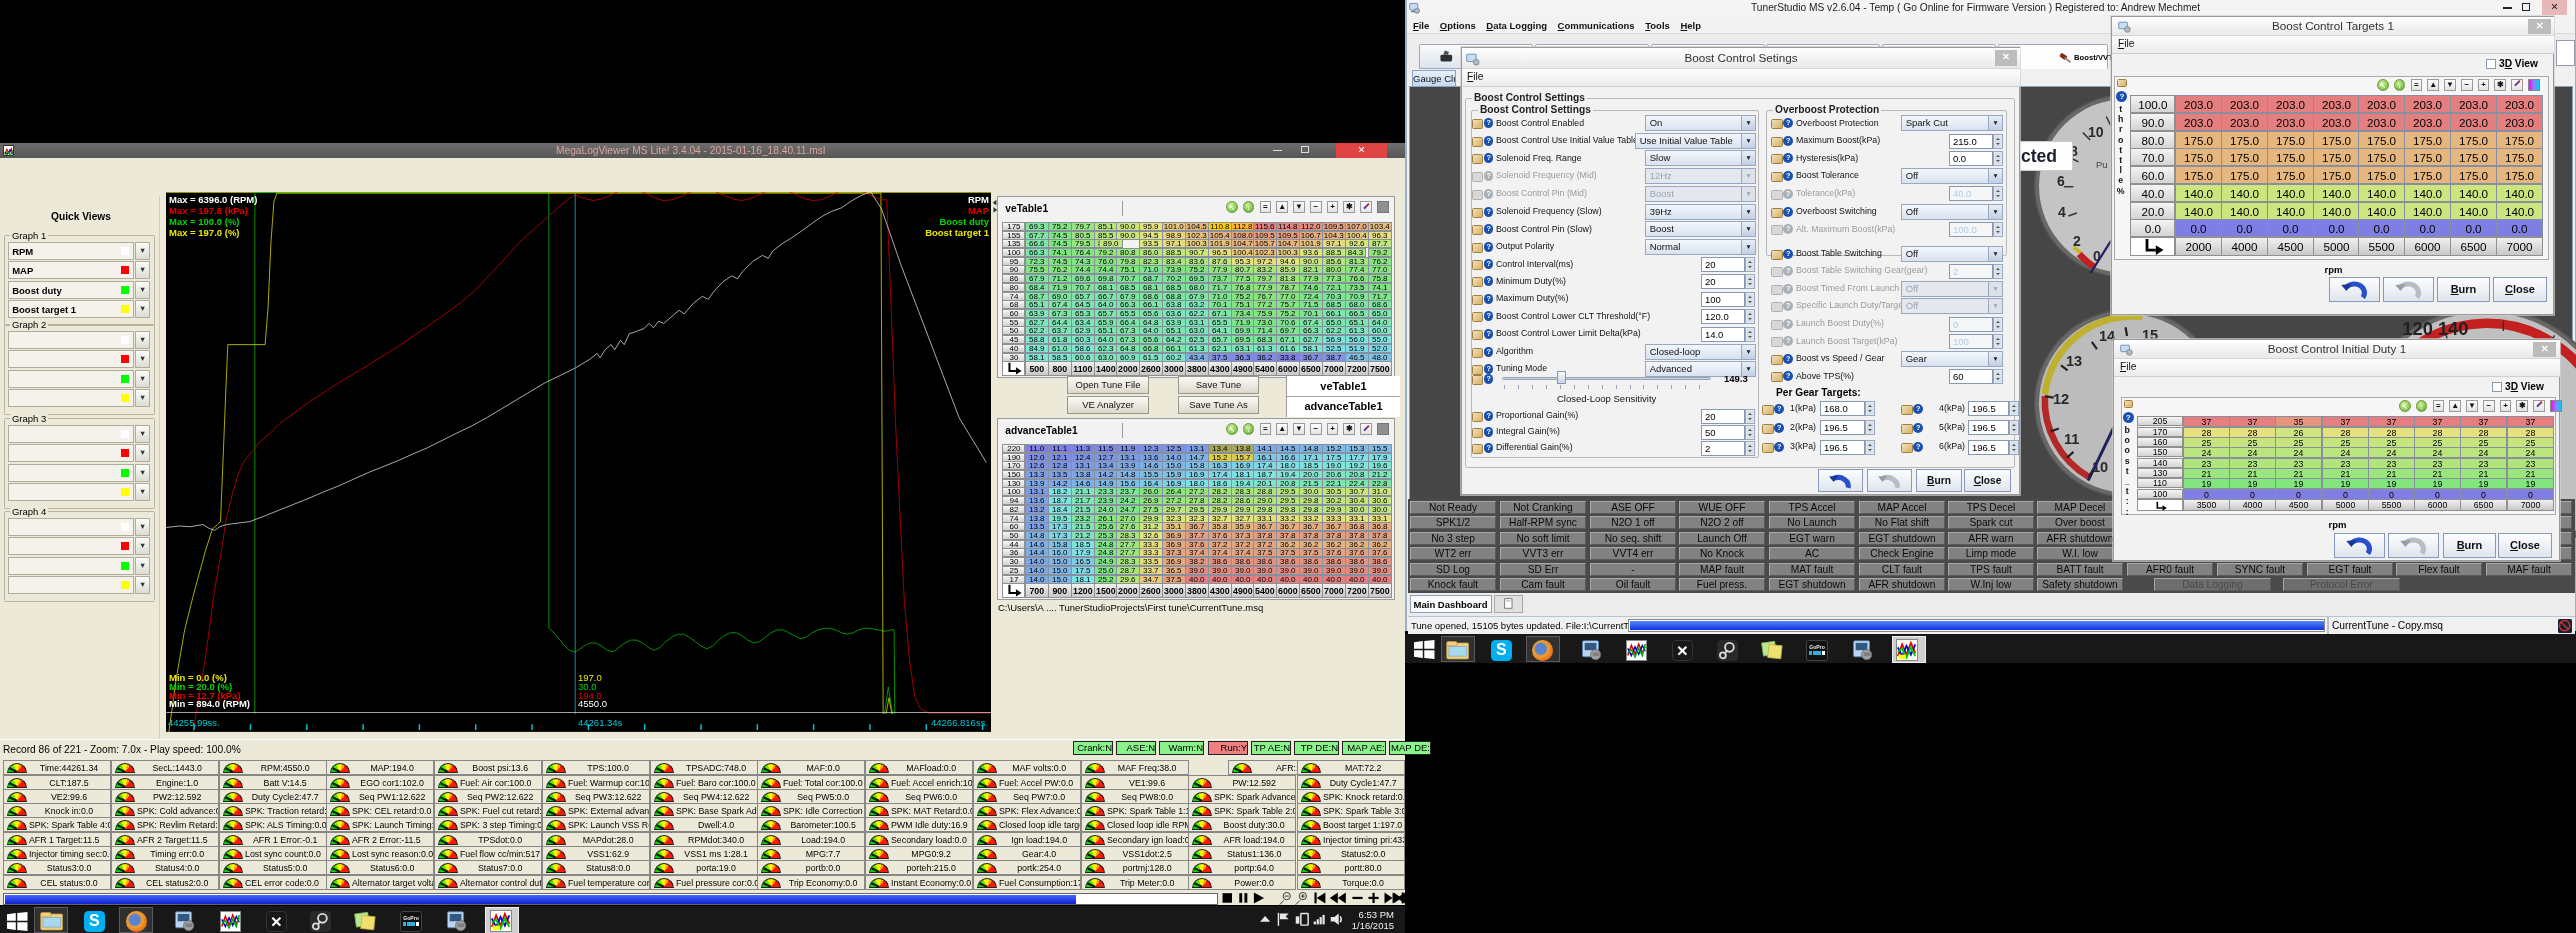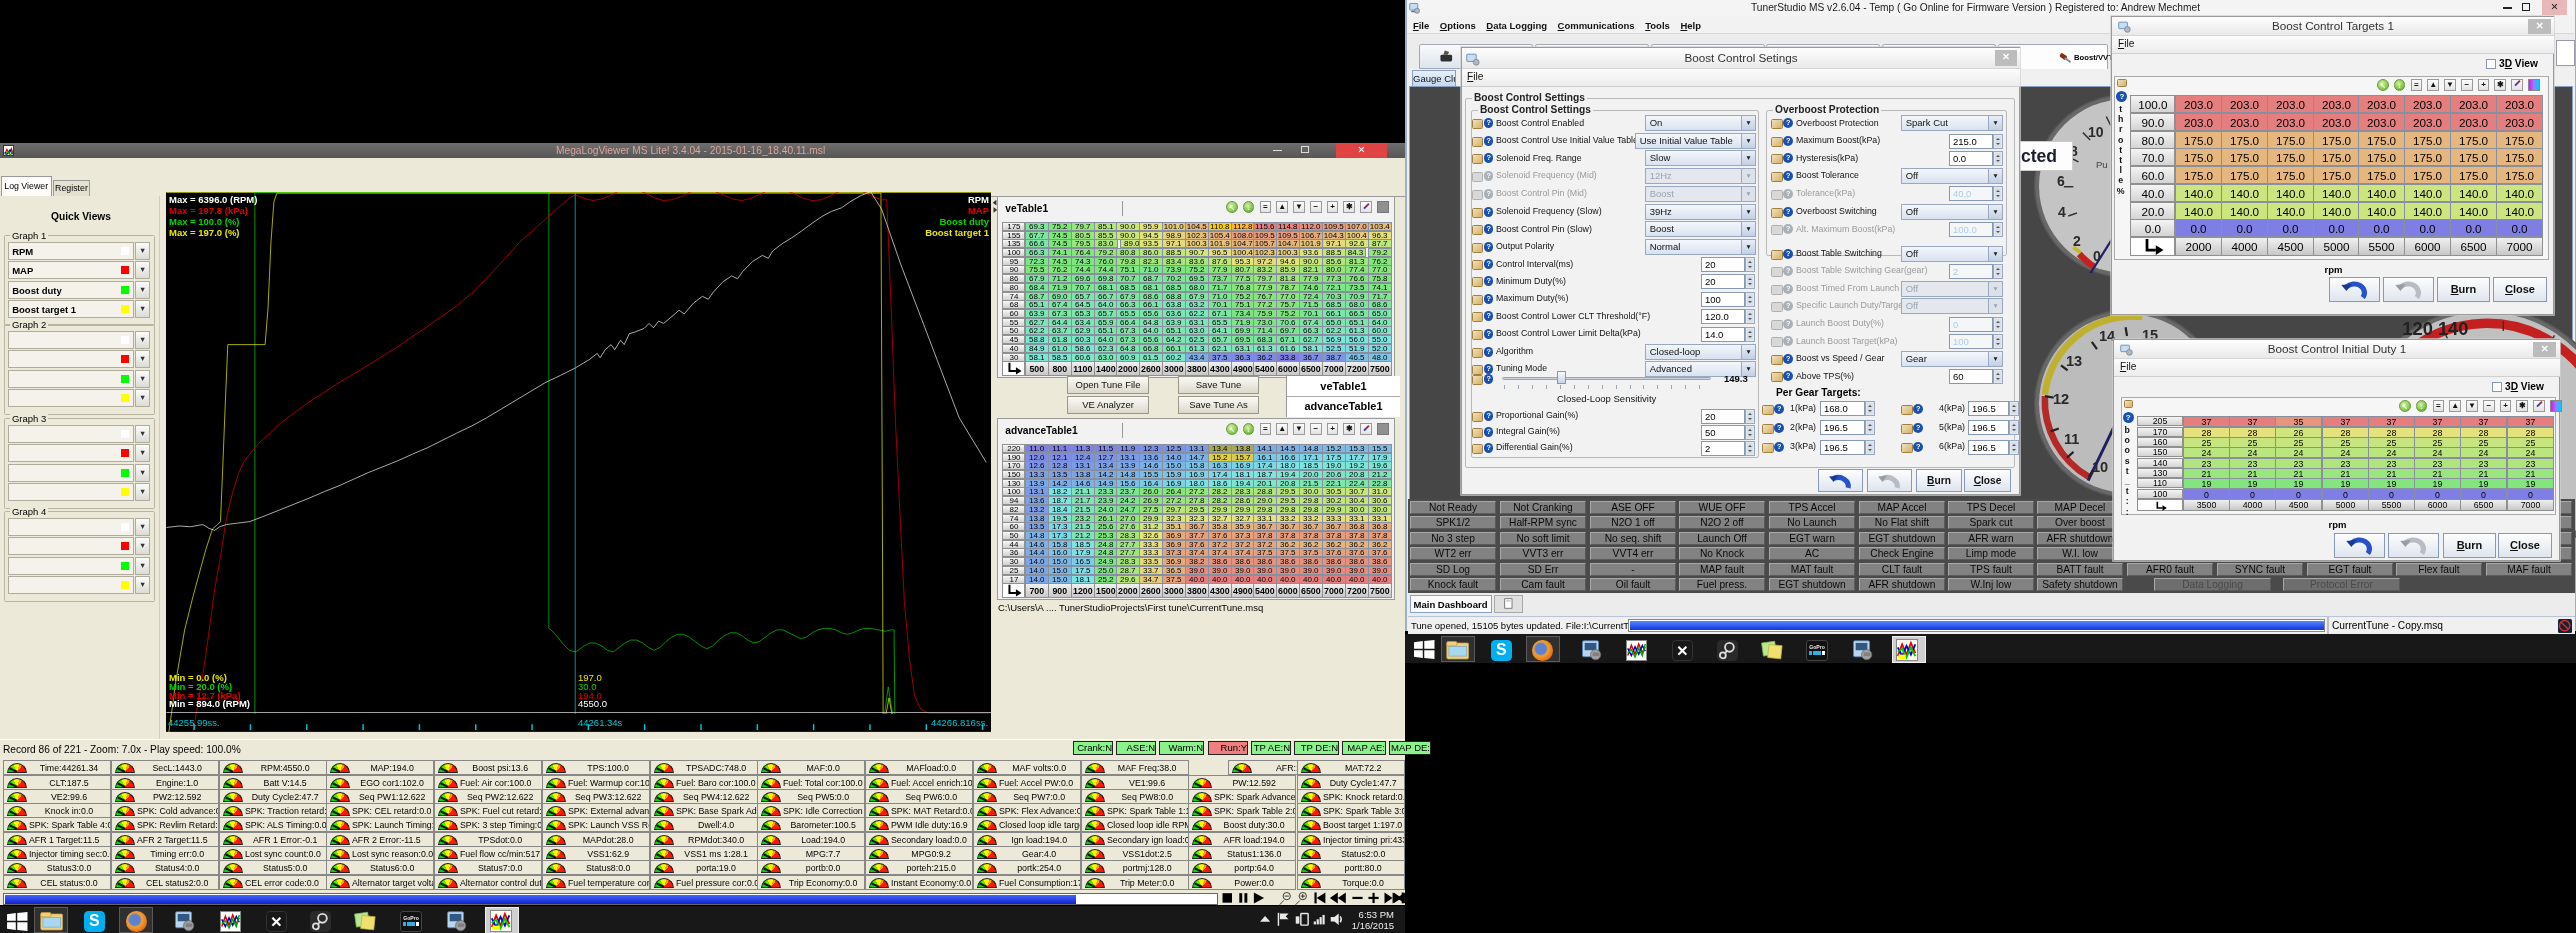--- a/index.html
+++ b/index.html
@@ -73,25 +73,20 @@
     <div class="abs" style="left:0;top:0;width:1405px;height:14.6px;background:linear-gradient(#6e6e6e,#565656);">
       <div class="abs" style="left:2.9px;top:1.5px;width:11px;height:11px;background:#fff;border:0.7px solid #333;"><svg width="9.5" height="9.5" viewBox="0 0 13 13">
           <polyline points="1,10 4,3 7,9 10,2 12,8" fill="none" stroke="#d00" stroke-width="1.5"></polyline>
           <polyline points="1,7 4,10 8,4 12,10" fill="none" stroke="#00a" stroke-width="1.5"></polyline>
           <polyline points="1,12 5,6 9,11 12,5" fill="none" stroke="#0a0" stroke-width="1.5"></polyline>
         </svg></div>
       <div class="abs" style="left:556px;top:1.5px;font-size:10.2px;color:#dca49c;">MegaLogViewer MS Lite! 3.4.04 - 2015-01-16_18.40.11.msl</div>
       <div class="abs" style="left:1273px;top:6.6px;width:8.8px;height:1.5px;background:#ddd;"></div>
       <div class="abs" style="left:1301px;top:2.9px;width:8px;height:7.3px;border:1.5px solid #ddd;"></div>
       <div class="abs" style="left:1336px;top:0;width:51px;height:14.6px;background:#e04343;color:#fff;text-align:center;font-size:9.5px;line-height:14px;">✕</div>
-    </div>
-    <div class="abs" style="left:0;top:31px;width:1405px;height:23px;background:#ece9d8;">
-      <div class="abs" style="left:0.7px;top:2.2px;width:51px;height:20.5px;background:#fdfcf8;border:0.7px solid #999;border-bottom:none;font-size:8.8px;text-align:center;line-height:19px;">Log Viewer</div>
-      <div class="abs" style="left:53px;top:5.9px;width:37px;height:17px;background:#e4e1d2;border:0.7px solid #999;border-bottom:none;font-size:8.8px;text-align:center;line-height:15.4px;">Register</div>
-      <div class="abs" style="left:0;top:22px;width:1405px;height:0.7px;background:#999;"></div>
     </div>
     <div class="abs" style="left:0;top:53px;width:162px;height:545px;background:#ece9d8;">
       <div class="abs bold" style="left:0;top:14.6px;width:162px;text-align:center;font-size:10.2px;">Quick Views</div>
       <div class="abs" style="left:4.4px;top:39px;width:151px;height:91px;border:0.7px solid #b8b4a4;border-radius:1.5px;">
         <div class="abs" style="left:4.4px;top:-5.9px;background:#ece9d8;font-size:9.5px;padding:0 2.2px;">Graph 1</div>
         <div class="abs" style="left:2.9px;top:5.9px;width:126px;height:18.3px;background:#f4f2ea;border:0.7px solid #b0ac9c;">
           <div class="abs bold" style="left:2.9px;top:2.9px;font-size:9.5px;">RPM</div>
           <div class="abs" style="right:4.4px;top:4.4px;width:8px;height:8px;background:#fff;"></div>
         </div>
         <div class="abs" style="left:130px;top:5.9px;width:14.6px;height:18.3px;background:linear-gradient(#fbfbfb,#dcdcd4);border:0.7px solid #b0ac9c;font-size:7.3px;text-align:center;line-height:16px;color:#333;">▼</div>
@@ -266,21 +261,21 @@
     <div class="abs" style="left:278px;top:34px;width:23.6px;height:9.4px;background:#e59d7e;border:0.7px solid #8890a0;font-size:8px;text-align:center;line-height:8.7px;color:#000;">109.5</div>
     <div class="abs" style="left:301px;top:34px;width:23.6px;height:9.4px;background:#e5ab7e;border:0.7px solid #8890a0;font-size:8px;text-align:center;line-height:8.7px;color:#000;">106.7</div>
     <div class="abs" style="left:324px;top:34px;width:23.6px;height:9.4px;background:#e5b77e;border:0.7px solid #8890a0;font-size:8px;text-align:center;line-height:8.7px;color:#000;">104.3</div>
     <div class="abs" style="left:347px;top:34px;width:23.6px;height:9.4px;background:#e5ca7e;border:0.7px solid #8890a0;font-size:8px;text-align:center;line-height:8.7px;color:#000;">100.4</div>
     <div class="abs" style="left:370px;top:34px;width:23.6px;height:9.4px;background:#e5df7e;border:0.7px solid #8890a0;font-size:8px;text-align:center;line-height:8.7px;color:#000;">96.3</div>
     <div class="abs" style="left:4.4px;top:42px;width:23px;height:8.7px;background:linear-gradient(#f8f8f8,#d0d0d0);border:0.7px solid #909090;font-size:8px;text-align:center;line-height:8px;">135</div>
     <div class="abs" style="left:27px;top:42px;width:23.6px;height:9.4px;background:#7ee5a7;border:0.7px solid #8890a0;font-size:8px;text-align:center;line-height:8.7px;color:#000;">66.6</div>
     <div class="abs" style="left:50px;top:42px;width:23.6px;height:9.4px;background:#7ee57f;border:0.7px solid #8890a0;font-size:8px;text-align:center;line-height:8.7px;color:#000;">74.5</div>
     <div class="abs" style="left:73px;top:42px;width:23.6px;height:9.4px;background:#96e57e;border:0.7px solid #8890a0;font-size:8px;text-align:center;line-height:8.7px;color:#000;">79.5</div>
     <div class="abs" style="left:96px;top:42px;width:23.6px;height:9.4px;background:#a8e57e;border:0.7px solid #8890a0;font-size:8px;text-align:center;line-height:8.7px;color:#000;">83.0</div>
-    <div class="abs" style="left:122px;top:42px;width:23.6px;height:9.4px;background:#c6e57e;border:0.7px solid #8890a0;font-size:8px;text-align:center;line-height:8.7px;color:#000;">89.0</div>
+    <div class="abs" style="left:101px;top:42px;width:23.6px;height:9.4px;background:#c6e57e;border:0.7px solid #8890a0;font-size:8px;text-align:center;line-height:8.7px;color:#000;">89.0</div>
     <div class="abs" style="left:141px;top:42px;width:23.6px;height:9.4px;background:#dde57e;border:0.7px solid #8890a0;font-size:8px;text-align:center;line-height:8.7px;color:#000;">93.5</div>
     <div class="abs" style="left:164px;top:42px;width:23.6px;height:9.4px;background:#e5db7e;border:0.7px solid #8890a0;font-size:8px;text-align:center;line-height:8.7px;color:#000;">97.1</div>
     <div class="abs" style="left:187px;top:42px;width:23.6px;height:9.4px;background:#e5cb7e;border:0.7px solid #8890a0;font-size:8px;text-align:center;line-height:8.7px;color:#000;">100.3</div>
     <div class="abs" style="left:210px;top:42px;width:23.6px;height:9.4px;background:#e5c37e;border:0.7px solid #8890a0;font-size:8px;text-align:center;line-height:8.7px;color:#000;">101.9</div>
     <div class="abs" style="left:233px;top:42px;width:23.6px;height:9.4px;background:#e5b57e;border:0.7px solid #8890a0;font-size:8px;text-align:center;line-height:8.7px;color:#000;">104.7</div>
     <div class="abs" style="left:255px;top:42px;width:23.6px;height:9.4px;background:#e5b07e;border:0.7px solid #8890a0;font-size:8px;text-align:center;line-height:8.7px;color:#000;">105.7</div>
     <div class="abs" style="left:278px;top:42px;width:23.6px;height:9.4px;background:#e5b57e;border:0.7px solid #8890a0;font-size:8px;text-align:center;line-height:8.7px;color:#000;">104.7</div>
     <div class="abs" style="left:301px;top:42px;width:23.6px;height:9.4px;background:#e5c37e;border:0.7px solid #8890a0;font-size:8px;text-align:center;line-height:8.7px;color:#000;">101.9</div>
     <div class="abs" style="left:324px;top:42px;width:23.6px;height:9.4px;background:#e5db7e;border:0.7px solid #8890a0;font-size:8px;text-align:center;line-height:8.7px;color:#000;">97.1</div>
     <div class="abs" style="left:347px;top:42px;width:23.6px;height:9.4px;background:#d8e57e;border:0.7px solid #8890a0;font-size:8px;text-align:center;line-height:8.7px;color:#000;">92.6</div>

